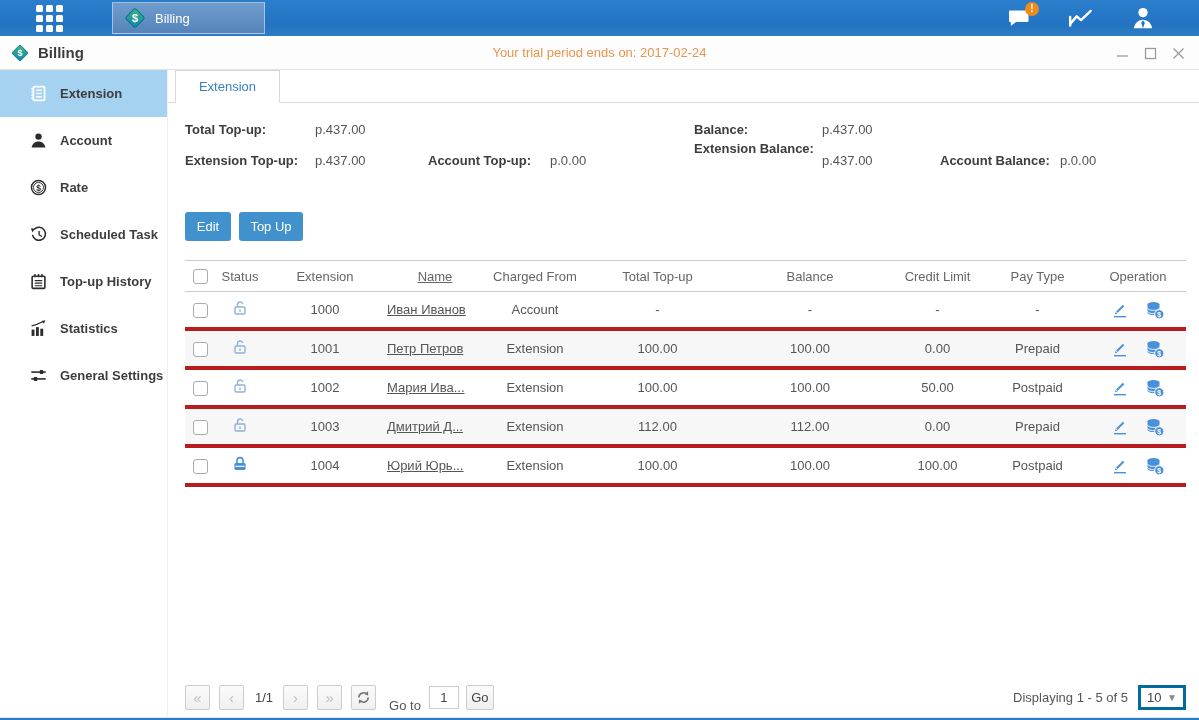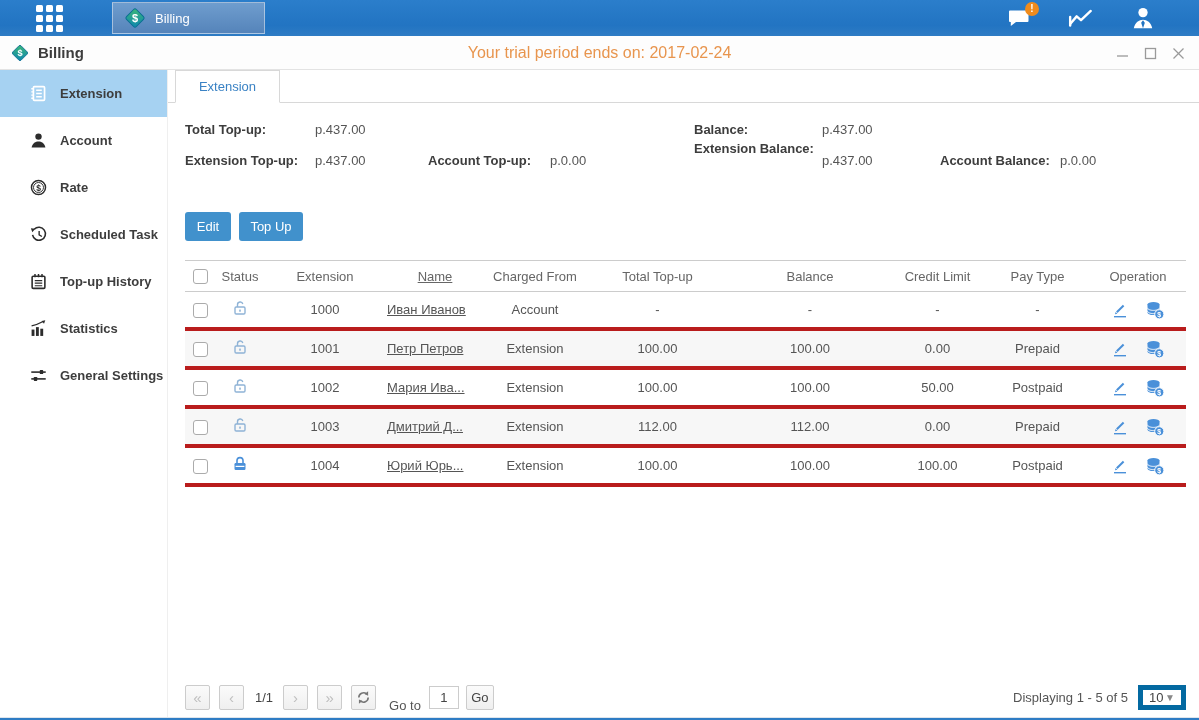--- a/index.html
+++ b/index.html
@@ -20,21 +20,21 @@
   .topbar-right { position:absolute; right:40px; top:0; height:36px; display:flex; align-items:center; gap:30px; }
   .tb-icon { position:relative; width:32px; height:28px; display:flex; align-items:center; justify-content:center; cursor:pointer; }
   .badge { position:absolute; top:-2px; right:-4px; width:14px; height:14px; background:#ef8b1d; border-radius:50%;
            color:#fff; font-size:10px; font-weight:bold; line-height:14px; text-align:center; }
 
   
   .titlebar { position:absolute; left:0; top:36px; width:1199px; height:34px; background:#fdfdfd;
               border-bottom:1px solid #e3e3e3; display:flex; align-items:center; }
   .titlebar .app-title { margin-left:8px; font-size:15px; font-weight:bold; color:#3d3d3d; }
   .titlebar .logo { margin-left:10px; display:flex; }
-  .trial-msg { position:absolute; left:0; right:0; text-align:center; color:#e8954e; font-size:16px; }
+  .trial-msg { position:absolute; left:0; right:0; text-align:center; color:#e8954e; font-size:13px; }
   .win-controls { position:absolute; right:14px; top:0; height:34px; display:flex; align-items:center; gap:14px; }
   .win-btn { width:14px; height:14px; display:flex; align-items:center; justify-content:center; cursor:pointer; }
 
   
   .sidebar { position:absolute; left:0; top:70px; width:168px; height:647px; background:#fff; border-right:1px solid #efefef; }
   .side-item { height:47px; display:flex; align-items:center; gap:13px; padding-left:30px; color:#3d3d3d; cursor:pointer; }
   .side-item .s-icon { width:17px; height:17px; color:#2c2c2c; display:flex; }
   .side-item.active { background:#a6d2f2; color:#fff; }
   .side-item.active .s-icon { color:#fff; }
   .side-item .s-label { font-size:13px; }
@@ -83,21 +83,21 @@
             color:#bfbfbf; font-size:15px; cursor:pointer; user-select:none; }
   .pg-btn.refresh { color:#777; }
   .pg-page { color:#444; margin:0 10px 0 2px; }
   .pg-goto { color:#555; margin:17px 8px 0 4px; }
   .goto-input { width:30px; height:23px; border:1px solid #ccc; text-align:center; font-size:13px;
                 font-family:"Liberation Sans", sans-serif; color:#444; margin-right:7px; }
   .go-btn { width:28px; height:25px; background:linear-gradient(180deg,#fbfbfb,#efefef); border:1px solid #ccc;
             border-radius:2px; color:#444; font-size:13px; font-family:"Liberation Sans", sans-serif; cursor:pointer; }
   .pg-right { margin-left:auto; display:flex; align-items:center; gap:10px; }
   .pg-display { color:#555; }
-  .page-size { width:48px; height:25px; border:5px solid #0369a1; background:#fff; display:flex; align-items:center;
+  .page-size { width:48px; height:25px; border:3px solid #0369a1; background:#fff; display:flex; align-items:center;
                padding:0 6px; cursor:pointer; color:#444; }
   .page-size .caret { margin-left:auto; color:#888; font-size:10px; }
 
   .bottom-strip { position:absolute; left:0; bottom:0; width:1199px; height:3px; background:#2e7cc4; border-top:1px solid #dfe5ec; }
 </style>
 </head>
 <body>
 
 <div class="app">
 

